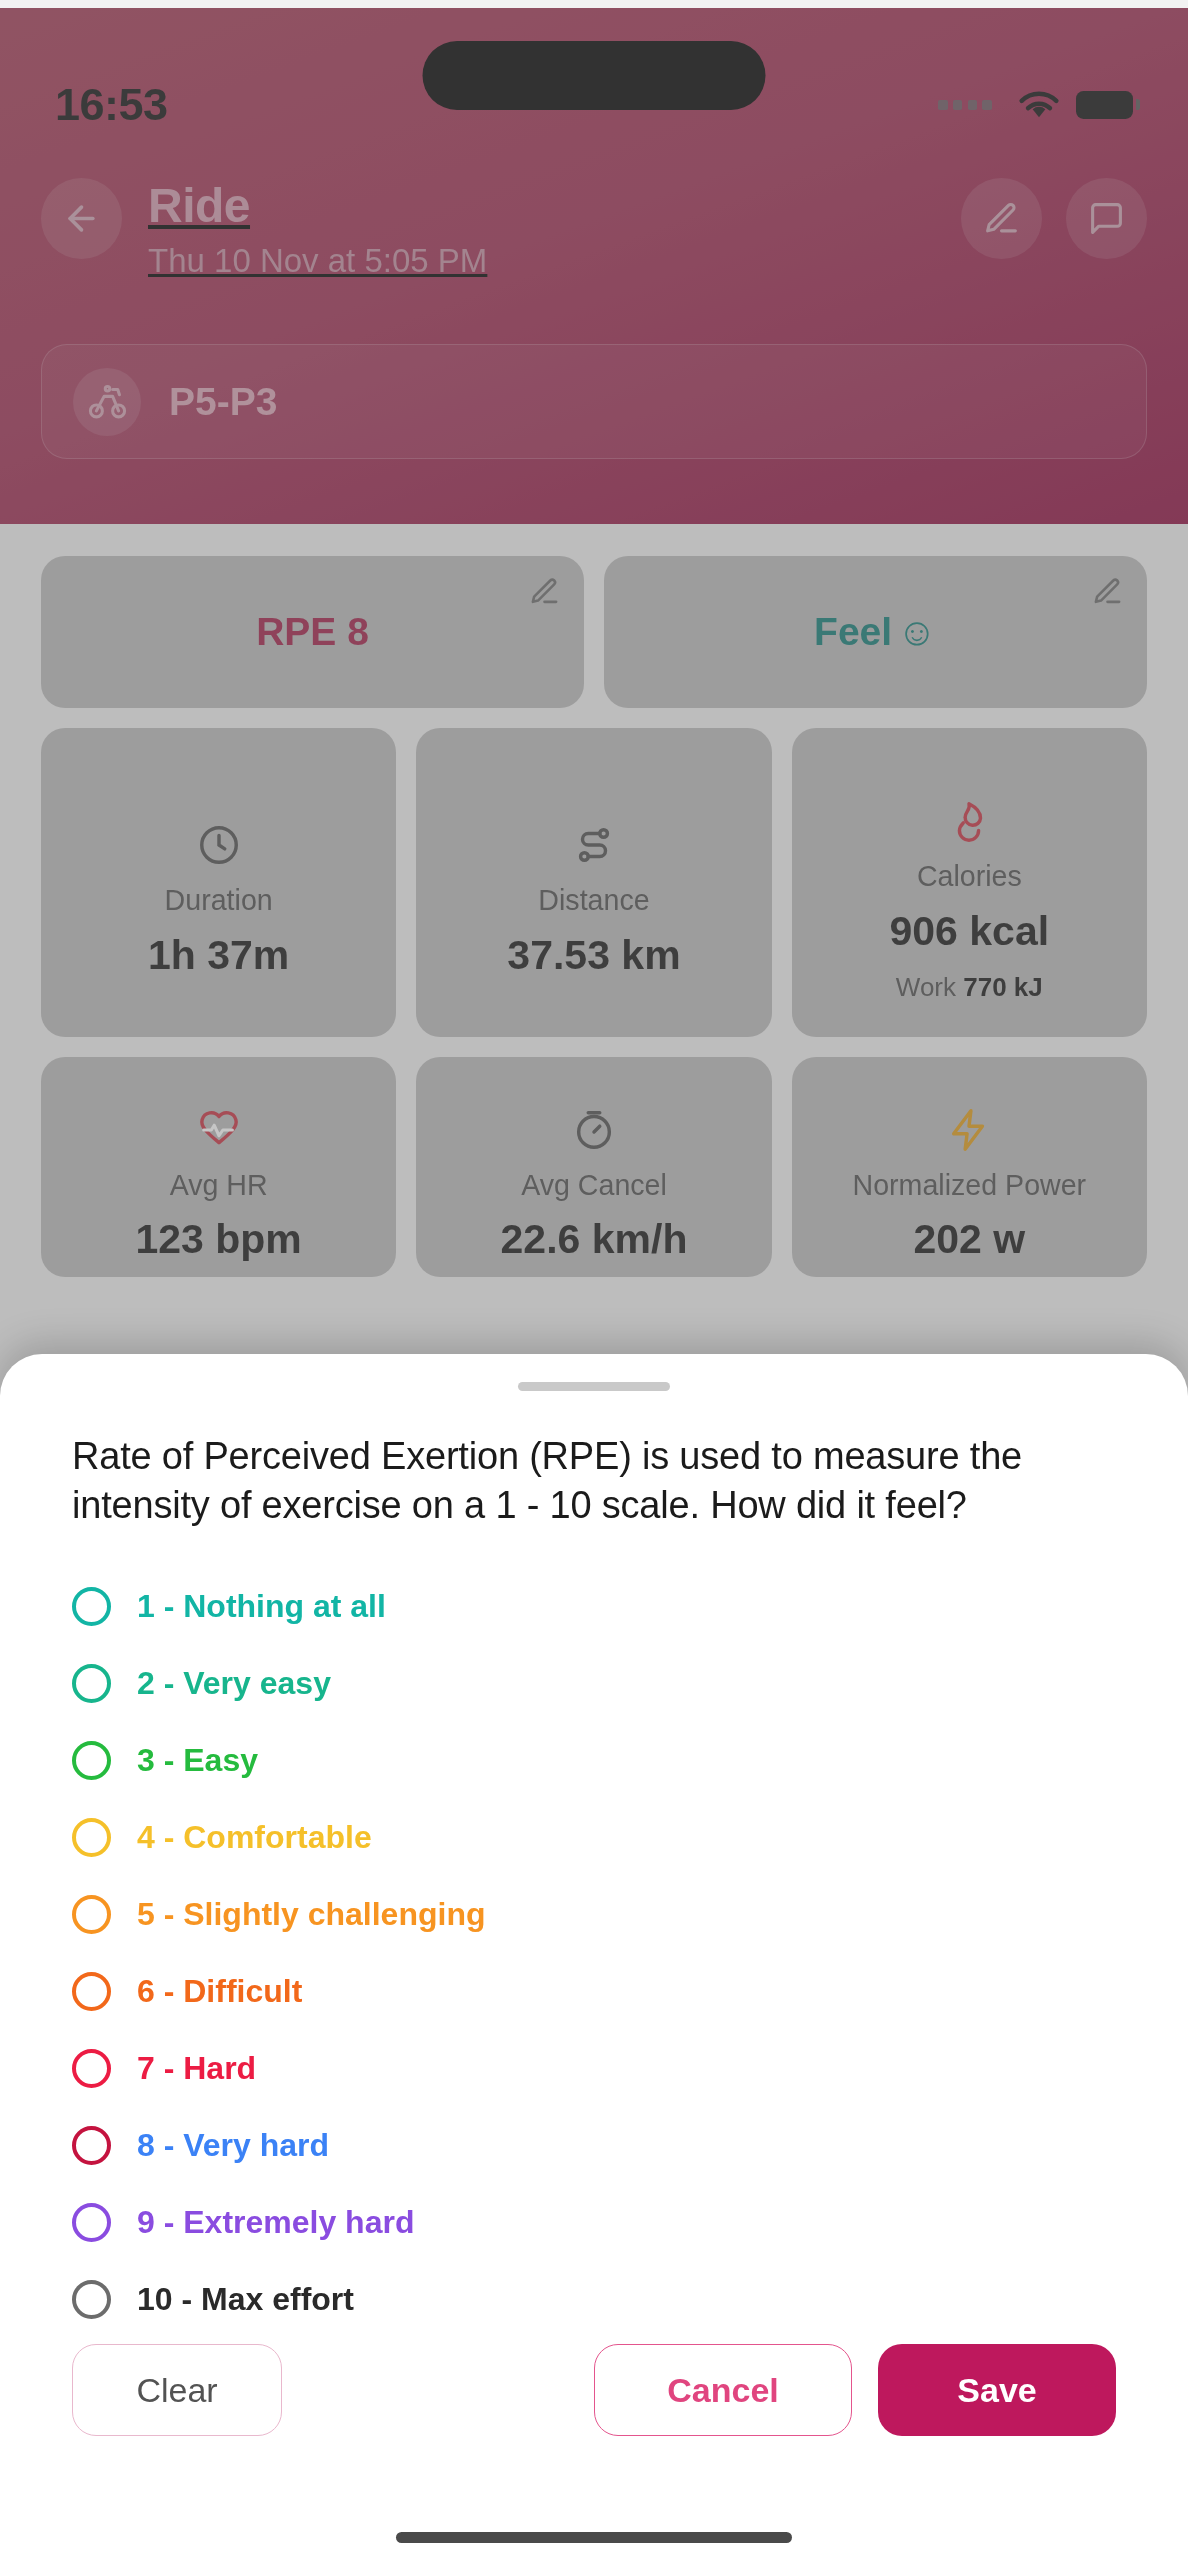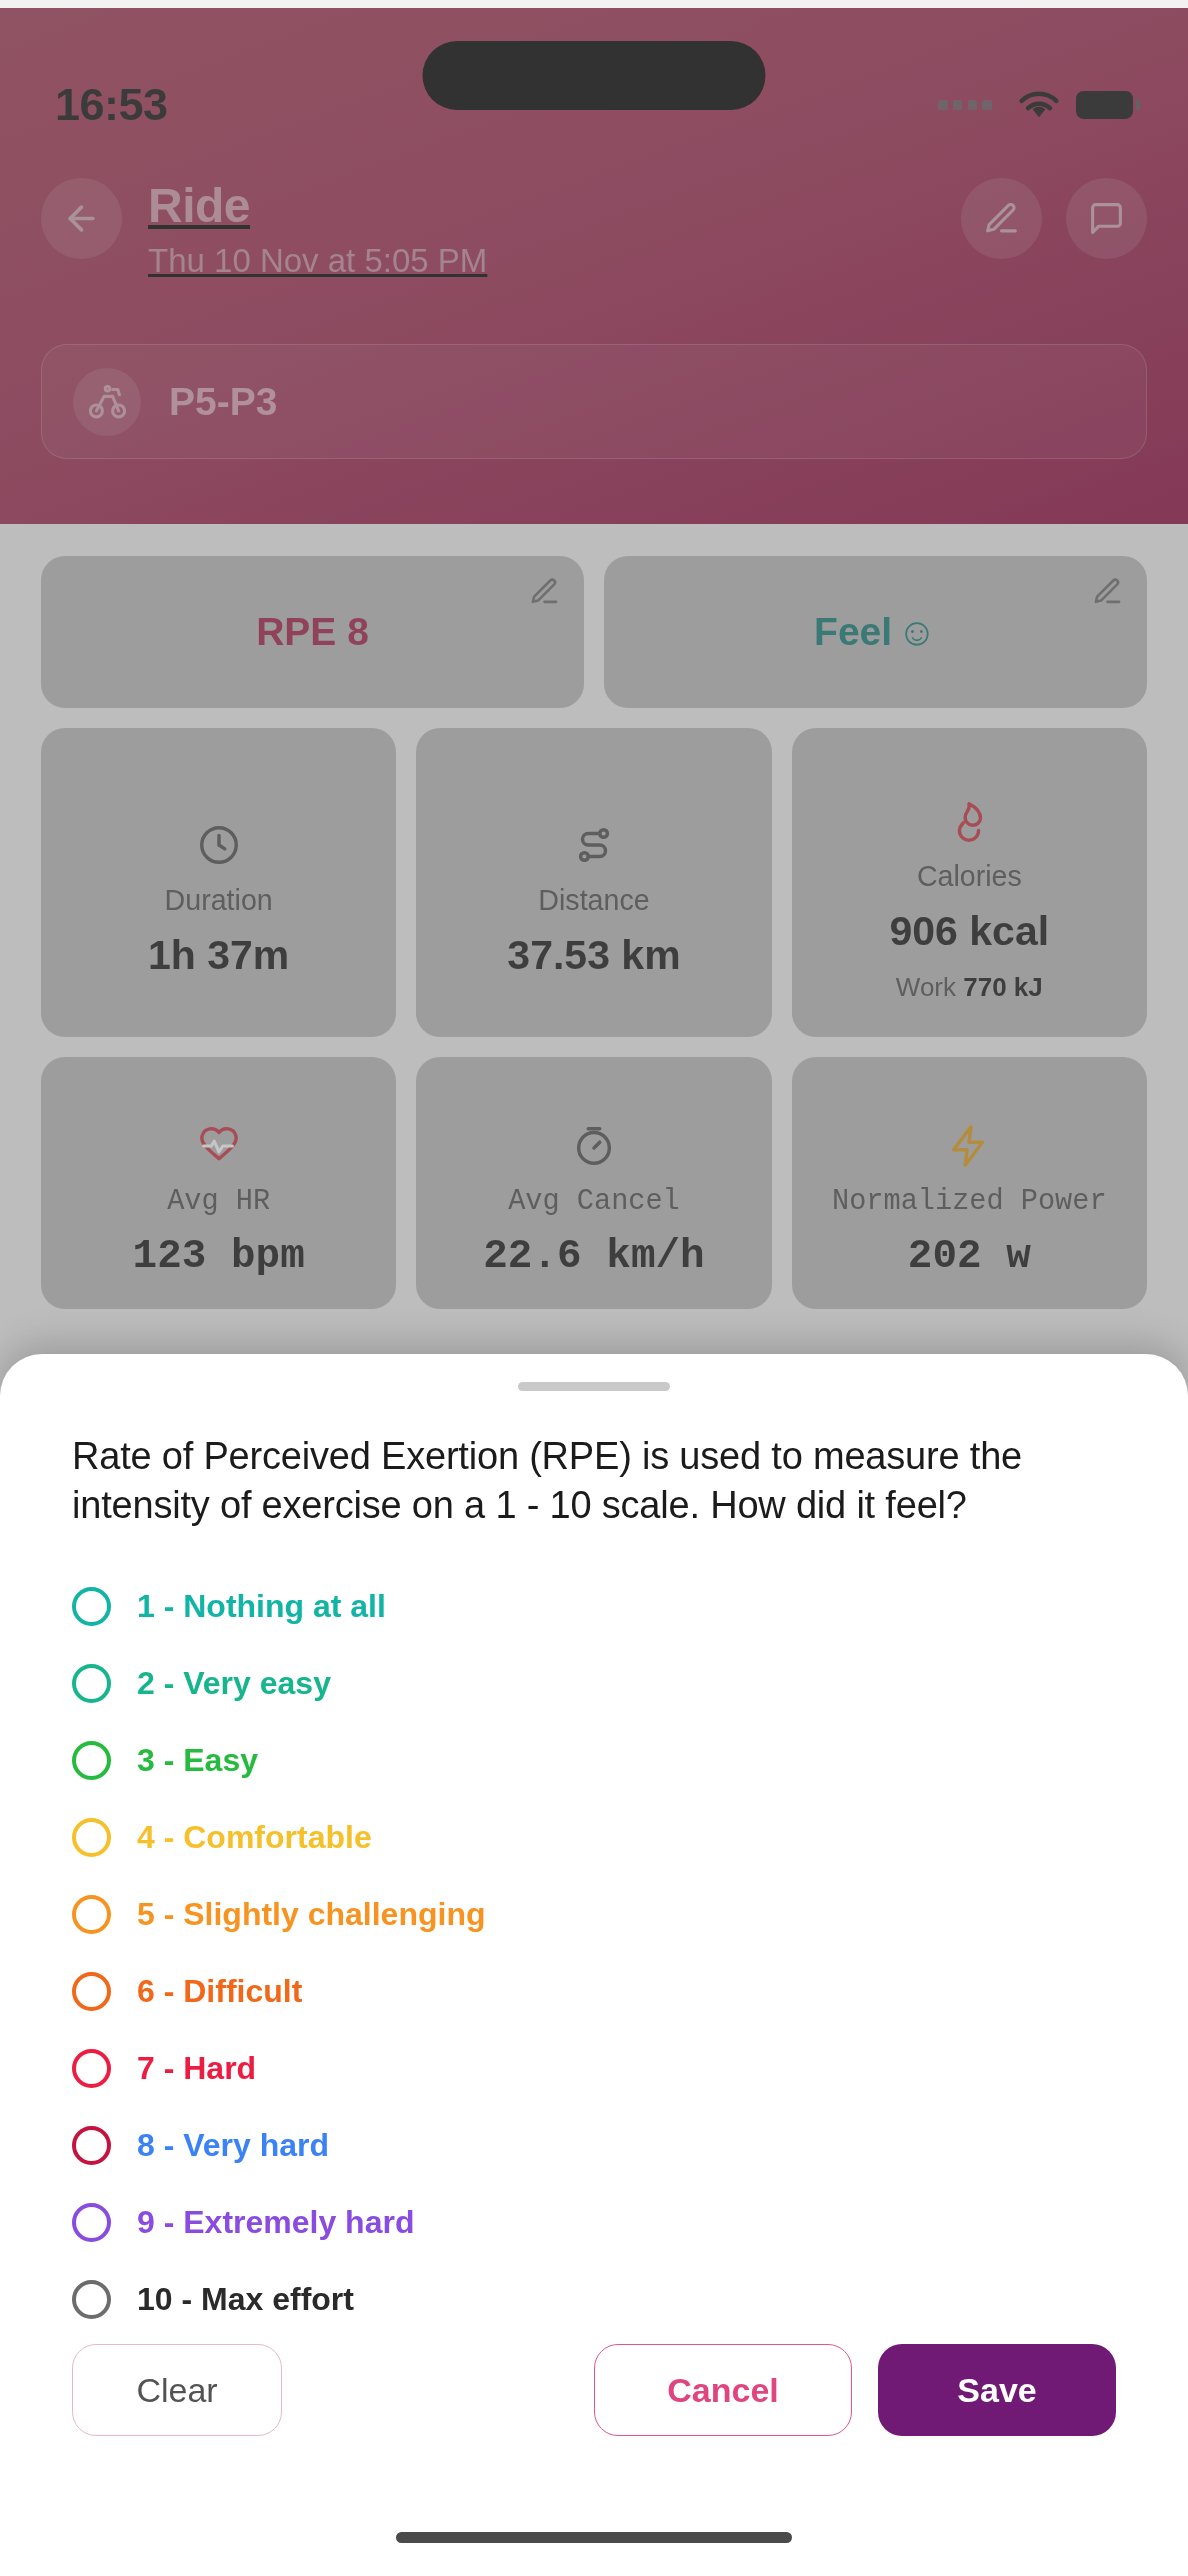--- a/index.html
+++ b/index.html
@@ -89,21 +89,21 @@
   .card-wide { flex: 1; height: 152px; }
   .card-rpe-label { font-size: 39px; font-weight: 700; color: #a01d46; }
   .card-feel-label { font-size: 39px; font-weight: 700; color: #0e7a74; display:flex; align-items:center; gap: 5px;}
   .pencil { position: absolute; top: 20px; right: 24px; color: #6a6a6a; }
   .card-third { flex: 1; height: 309px; padding-top: 33px; }
   .metric-icon { height: 52px; display:flex; align-items:center; justify-content:center; margin-bottom: 13px;}
   .metric-label { font-size: 28.6px; color: #4c4c4c; }
   .metric-value { font-size: 41px; font-weight: 700; color: #151515; margin-top: 14.7px; }
   .metric-sub { font-size: 26px; color: #4c4c4c; margin-top: 16.6px; }
   .metric-sub b { color: #151515; }
-  .card-third.short { height: 252px; font-family: Liberation Mono, monospace; }
+  .card-third.short { height: 220px; }
 
   .dim {
     position: absolute; inset: 0; background: rgba(120,120,120,0.42);
   }
 
   
   .sheet {
     position: absolute; left: 0; right: 0; bottom: 0; top: 1354px;
     background: #ffffff;
     border-radius: 42px 42px 0 0;
@@ -133,21 +133,21 @@
     position: absolute; left: 72px; right: 72px; bottom: 140px;
     display: flex; align-items: center;
   }
   .btn {
     height: 92px; border-radius: 24px; display: flex; align-items: center; justify-content: center;
     font-size: 34px; font-weight: 400; background: #fff;
   }
   .btn-clear { width: 210px; border: 1.8px solid #e9b8cd; color: #535353; }
   .spacer { flex: 1; }
   .btn-cancel { width: 258px; border: 1.8px solid #e4558d; color: #e0457f; font-weight: 700; margin-right: 26px; }
-  .btn-save { width: 238px; background: #701a75; color: #fff; font-weight: 700; border: none; }
+  .btn-save { width: 238px; background: #be185d; color: #fff; font-weight: 700; border: none; }
 
   .home-ind {
     position: absolute; bottom: 33px; left: 50%; transform: translateX(-50%);
     width: 396px; height: 11px; border-radius: 7.4px; background: #4a4a4a;
   }
 </style>
 </head>
 <body>
 
 <div class="phone">

